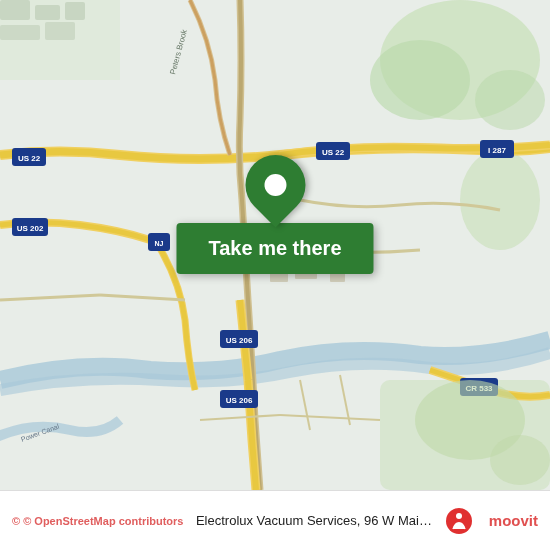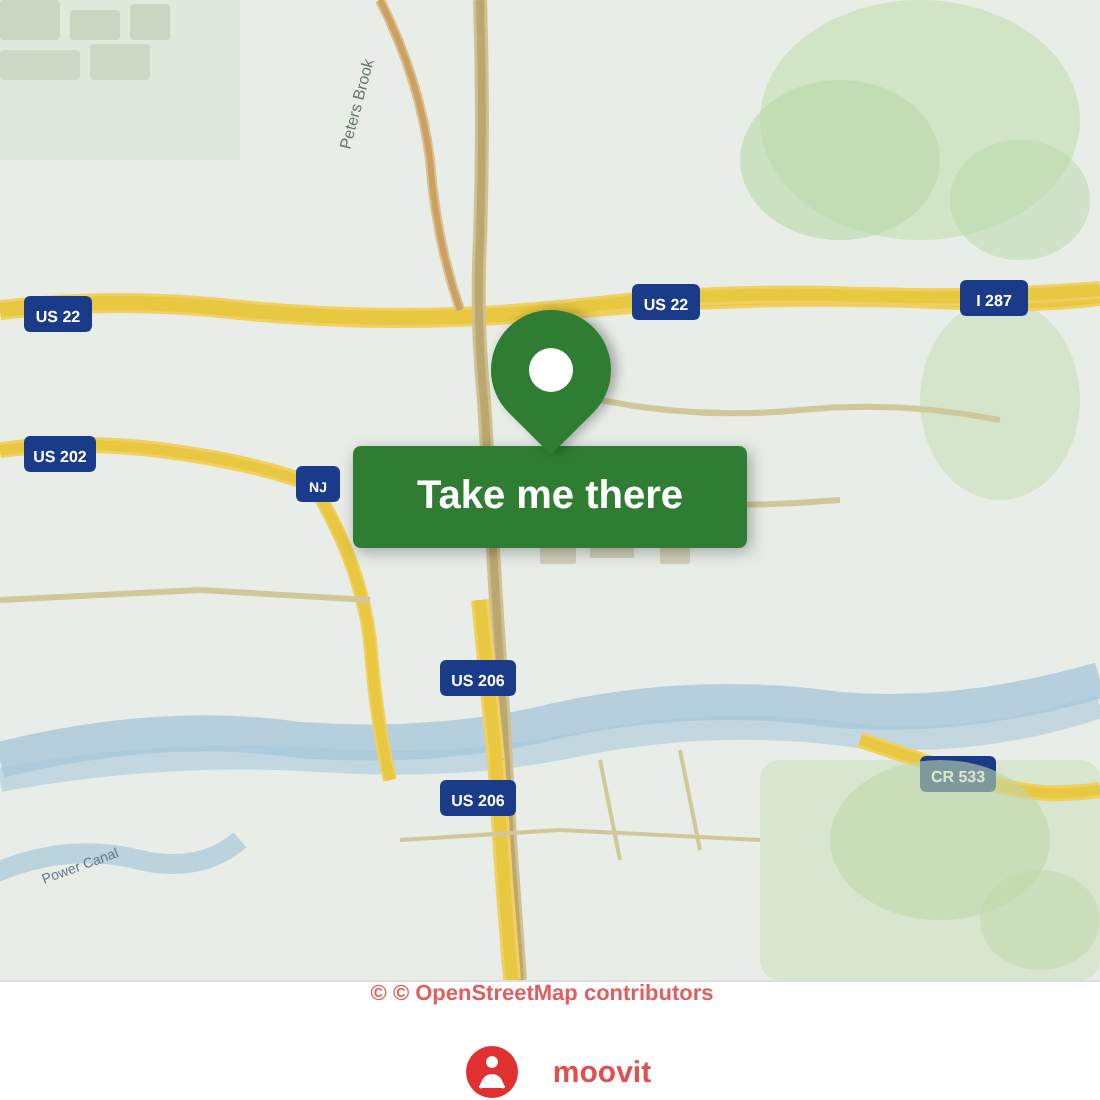--- a/index.html
+++ b/index.html
@@ -84,21 +84,20 @@
     
     #bottom-bar {
       width: 550px;
       height: 60px;
       background: white;
       display: flex;
       align-items: center;
       padding: 0 12px;
       border-top: 1px solid #ddd;
       position: relative;
-      flex-direction: column;
     }
 
     #osm-logo {
       font-size: 11px;
       color: #555;
       margin-right: 8px;
       white-space: nowrap;
     }
 
     #osm-logo span {

